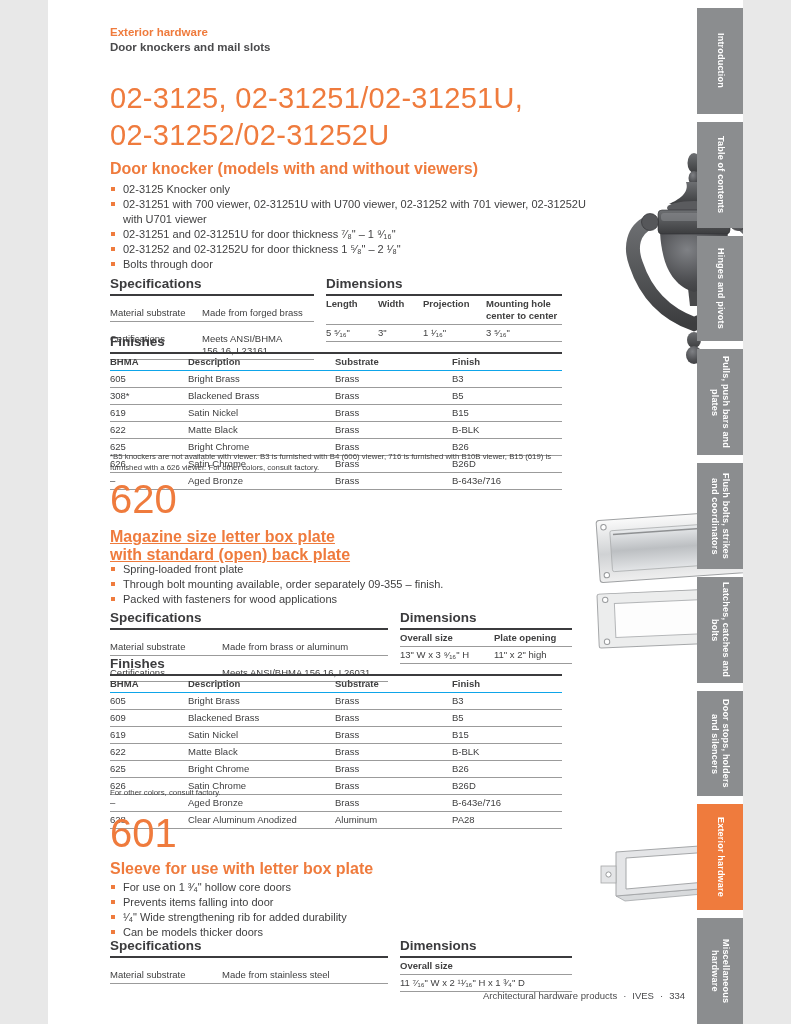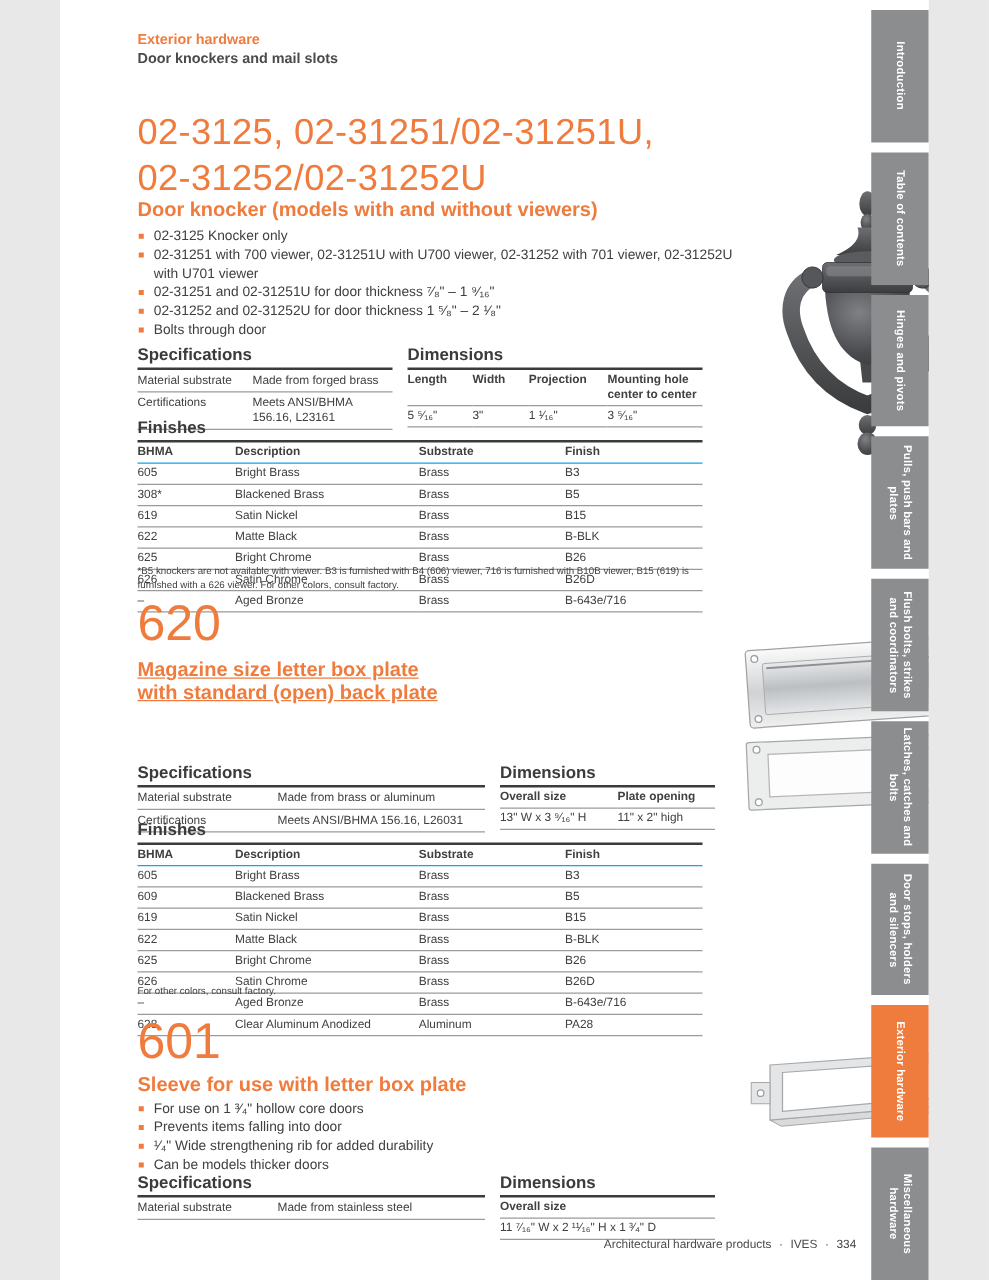--- a/index.html
+++ b/index.html
@@ -24,21 +24,21 @@
     content:""; position:absolute; left:1px; top:5px;
     width:4px; height:4px; background:#EF7B3D;
   }
 
   .tbl-heading {
     font-size:13.5px; font-weight:bold; color:#3b3b3d;
     padding-bottom:3px; border-bottom:2px solid #3b3b3d;
   }
   .pair { display:flex; }
 
-  .spec-row { display:flex; border-bottom:1px solid #9b9b9b; font-size:9.5px; line-height:12px; padding:3px 0 2px; }
+  .spec-row { display:flex; border-bottom:1px solid #9b9b9b; font-size:9.5px; line-height:12px; padding:11px 0 2px; }
   .kn-spec { width:204px; }
   .kn-spec .spec-label { width:92px; flex-shrink:0; }
   .wide-spec { width:278px; }
   .wide-spec .spec-label { width:112px; flex-shrink:0; }
   .spec-value { flex:1; }
 
   table { border-collapse:collapse; table-layout:fixed; }
   th, td { text-align:left; font-size:9.5px; line-height:12px; padding:2px 2px 2px 0; vertical-align:top; }
   th { font-weight:bold; border-bottom:1px solid #9b9b9b; }
   td { border-bottom:1px solid #9b9b9b; }
@@ -73,21 +73,21 @@
 </head>
 <body>
 
 <div class="page">
 
   <div class="abs" style="top:26px;">
     <div class="eyebrow">Exterior hardware</div>
     <div class="category">Door knockers and mail slots</div>
   </div>
 
-  <div class="abs big-title" style="top:88px;">
+  <div class="abs big-title" style="top:80px;">
     <div>02-3125, 02-31251/02-31251U,</div>
     <div>02-31252/02-31252U</div>
   </div>
 
   <div class="abs orange-sub" style="top:160px;">Door knocker (models with and without viewers)</div>
 
   <ul class="abs bullets" style="top:182px; width:478px;">
 
   <li>02-3125 Knocker only</li>
       <li>02-31251 with 700 viewer, 02-31251U with U700 viewer, 02-31252 with 701 viewer, 02-31252U with U701 viewer</li>
@@ -213,20 +213,26 @@
   </div>
 
   <div class="abs footnote" style="top:452px; width:458px;">*B5 knockers are not available with viewer. B3 is furnished with B4 (606) viewer, 716 is furnished with B10B viewer, B15 (619) is furnished with a 626 viewer. For other colors, consult factory.</div>
 
   <div class="abs big-number" style="top:478px;">620</div>
   <div class="abs orange-sub" style="top:528px;text-decoration:underline;">
     <div>Magazine size letter box plate</div>
     <div>with standard (open) back plate</div>
   </div>
 
+  <ul class="abs bullets" style="top:562px; width:470px;">
+
+  <li>Spring-loaded front plate</li>
+      <li>Through bolt mounting available, order separately 09-355 – finish.</li>
+      <li>Packed with fasteners for wood applications</li>
+    </ul>
 
   <div class="abs pair" style="top:610px;">
     <div class="wide-spec">
       <div class="tbl-heading">Specifications</div>
       <div>
 
           <div class="spec-row">
             <div class="spec-label">Material substrate</div>
             <div class="spec-value">Made from brass or aluminum</div>
           </div>

